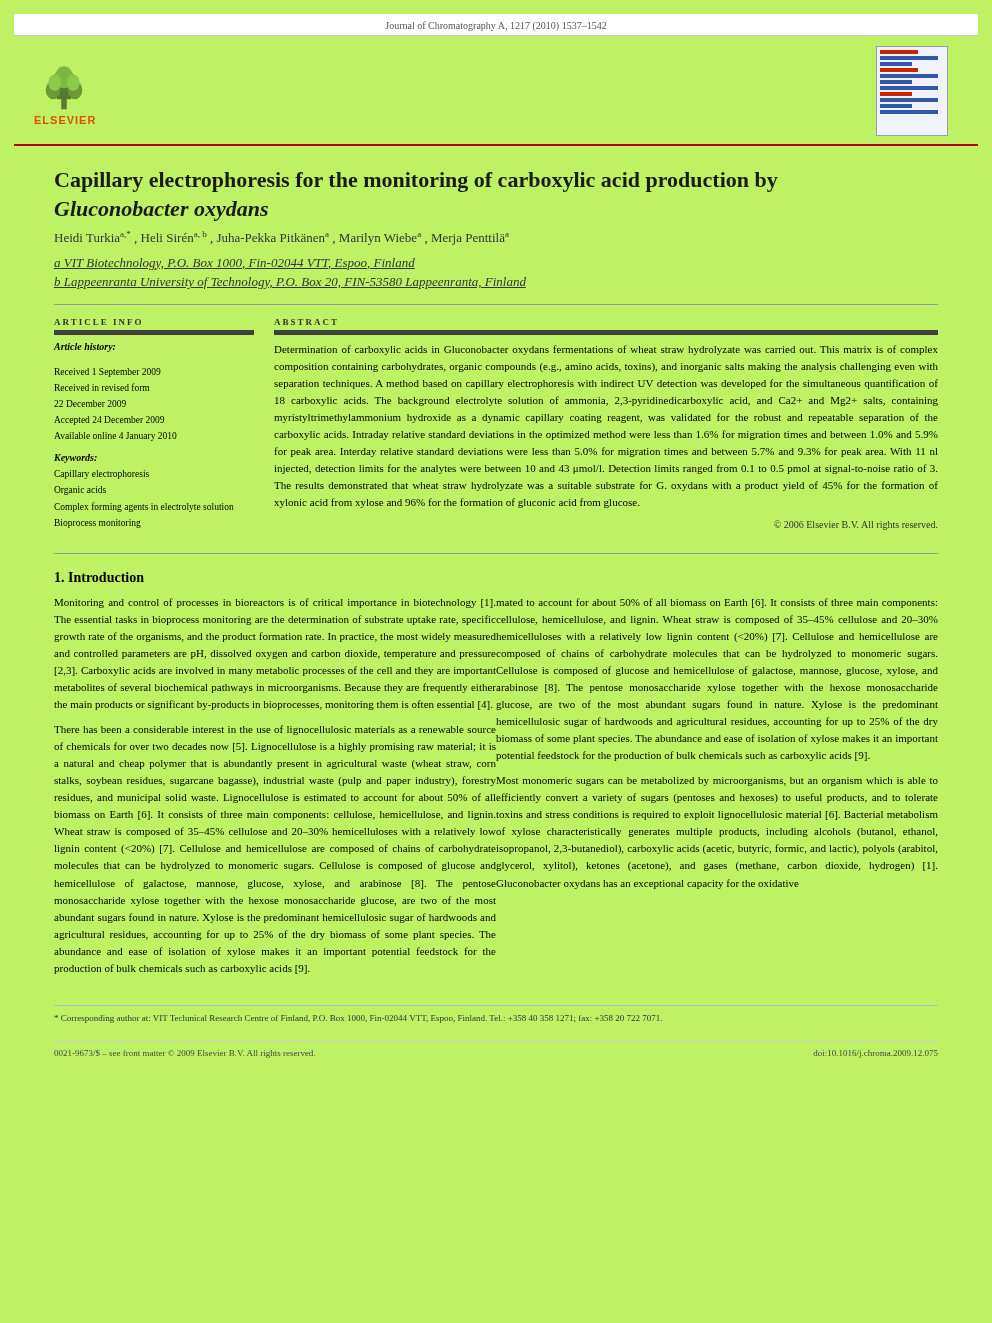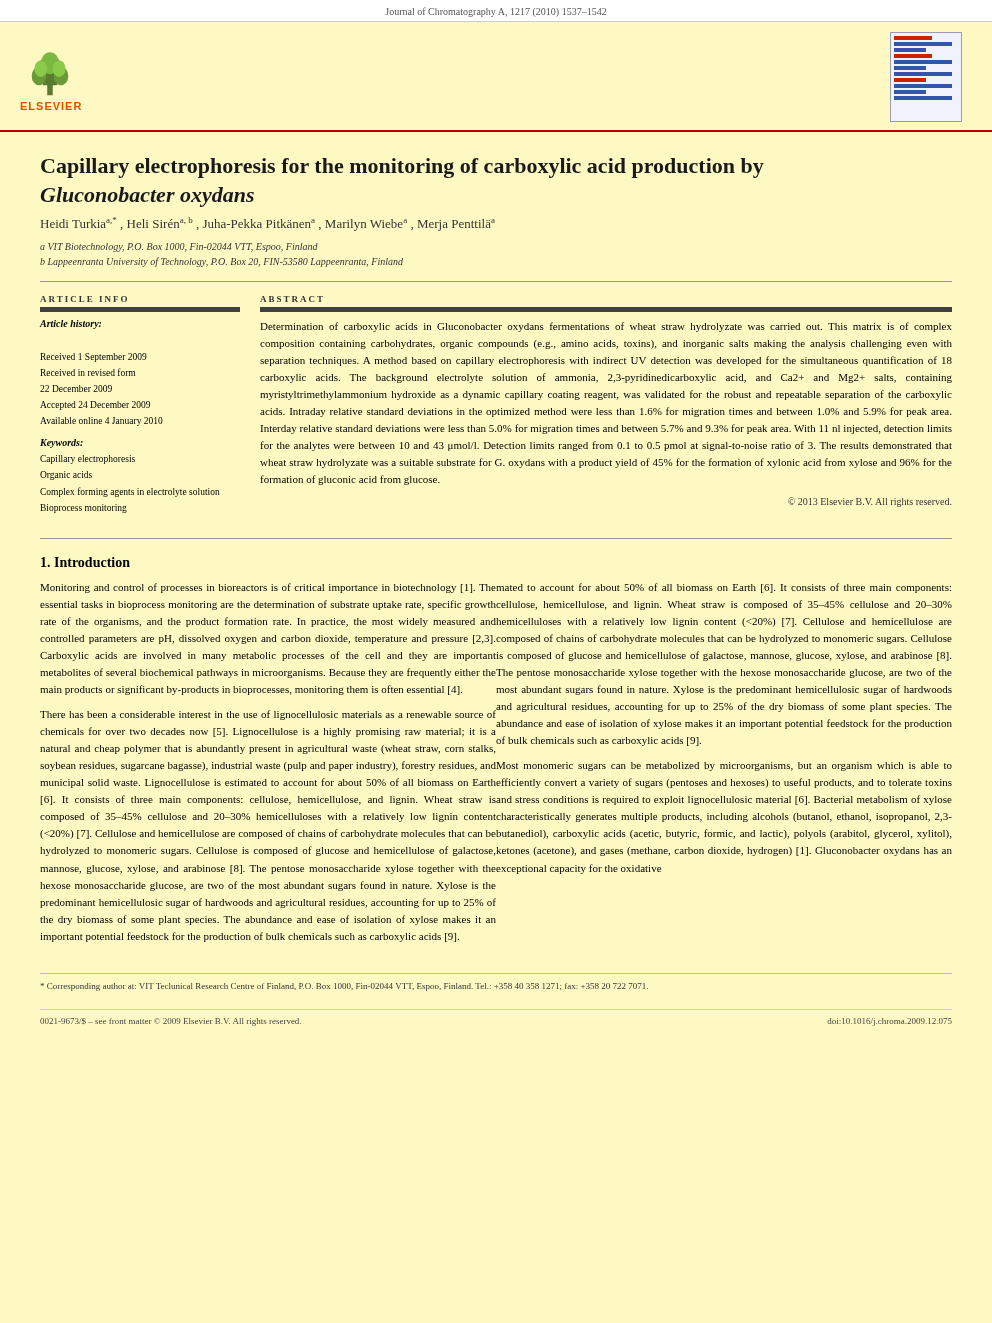--- a/index.html
+++ b/index.html
@@ -5,23 +5,23 @@
     * { margin: 0; padding: 0; box-sizing: border-box; }
     body {
       background: #f0f0f0;
       font-family: "Times New Roman", Times, serif;
       font-size: 13px;
       color: #000;
     }
     .page-wrapper {
       width: 992px;
       min-height: 1323px;
-      background: #fef9c3;
+      background: #bef264;
       margin: 0 auto;
-      padding: 0;
+      padding: 14px;
       position: relative;
     }
     
     .top-bar {
       background: #fff;
       text-align: center;
       font-size: 10px;
       color: #555;
       padding: 6px 0 4px 0;
       border-bottom: 1px solid #ccc;
@@ -122,25 +122,26 @@
     .authors {
       font-size: 13px;
       color: #333;
       margin-bottom: 6px;
     }
     .author-super {
       font-size: 9px;
       vertical-align: super;
     }
     .affiliations {
-      font-size: 10px;
+      font-size: 13px;
       color: #333;
       margin-bottom: 4px;
       font-style: italic;
       line-height: 1.5;
+      text-decoration: underline;
     }
     .article-divider {
       border: none;
       border-top: 1px solid #999;
       margin: 12px 0;
     }
 
     
     .two-col {
       display: flex;
@@ -166,21 +167,21 @@
       text-transform: uppercase;
       color: #333;
       border-bottom: 5px solid #404040;
       padding-bottom: 3px;
       margin-bottom: 6px;
     }
     .info-subsection-title {
       font-size: 10px;
       font-style: italic;
       font-weight: bold;
-      margin-bottom: 20px;
+      margin-bottom: 12px;
     }
     .info-dates {
       font-size: 9.5px;
       line-height: 1.7;
       margin-bottom: 8px;
     }
     .keywords-title {
       font-size: 10px;
       font-style: italic;
       font-weight: bold;
@@ -334,21 +335,21 @@
             <div>Organic acids</div>
             <div>Complex forming agents in electrolyte solution</div>
             <div>Bioprocess monitoring</div>
           </div>
         </div>
       </div>
 
       <div class="col-right">
         <div class="section-header">ABSTRACT</div>
         <div class="abstract-text">Determination of carboxylic acids in Gluconobacter oxydans fermentations of wheat straw hydrolyzate was carried out. This matrix is of complex composition containing carbohydrates, organic compounds (e.g., amino acids, toxins), and inorganic salts making the analysis challenging even with separation techniques. A method based on capillary electrophoresis with indirect UV detection was developed for the simultaneous quantification of 18 carboxylic acids. The background electrolyte solution of ammonia, 2,3-pyridinedicarboxylic acid, and Ca2+ and Mg2+ salts, containing myristyltrimethylammonium hydroxide as a dynamic capillary coating reagent, was validated for the robust and repeatable separation of the carboxylic acids. Intraday relative standard deviations in the optimized method were less than 1.6% for migration times and between 1.0% and 5.9% for peak area. Interday relative standard deviations were less than 5.0% for migration times and between 5.7% and 9.3% for peak area. With 11 nl injected, detection limits for the analytes were between 10 and 43 μmol/l. Detection limits ranged from 0.1 to 0.5 pmol at signal-to-noise ratio of 3. The results demonstrated that wheat straw hydrolyzate was a suitable substrate for G. oxydans with a product yield of 45% for the formation of xylonic acid from xylose and 96% for the formation of gluconic acid from glucose.</div>
-        <div class="abstract-copyright">© 2013 Elsevier B.V. All rights reserved.</div>
+        <div class="abstract-copyright">© 2006 Elsevier B.V. All rights reserved.</div>
       </div>
     </div>
 
     <hr class="article-divider">
 
     <div class="body-content">
       <div class="section-title">
         <span>1.</span>
         <span>Introduction</span>
       </div>

